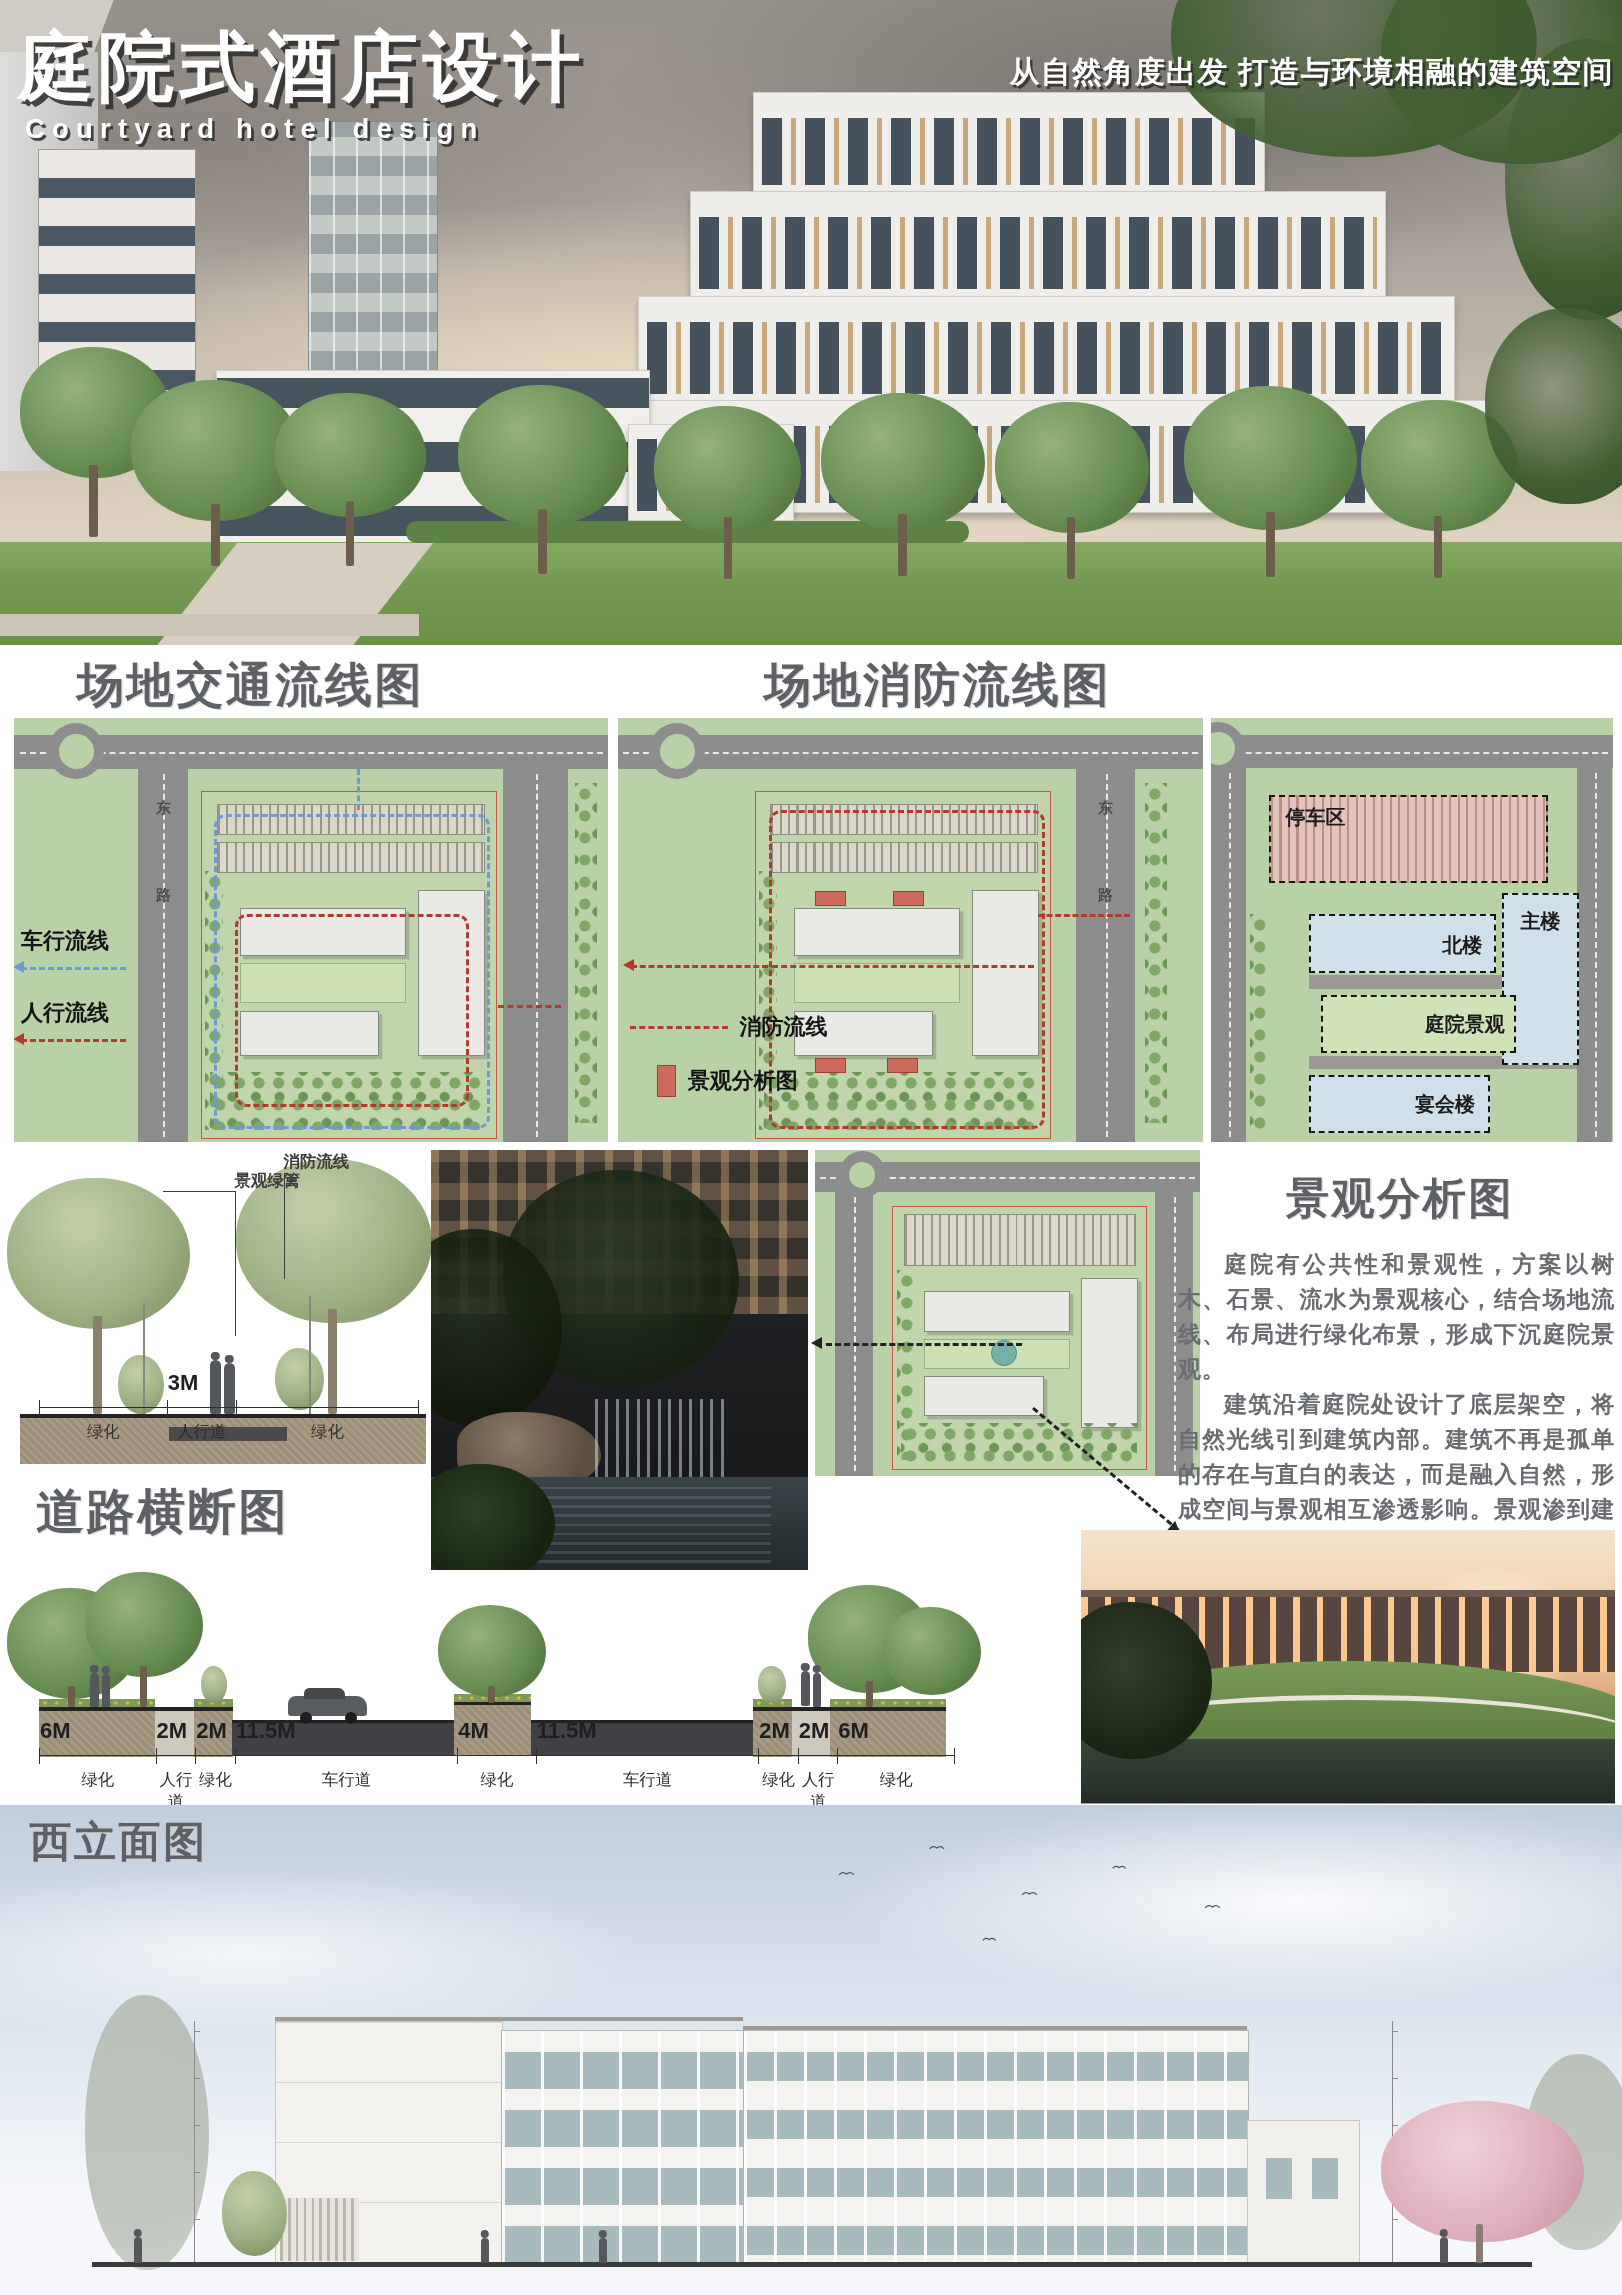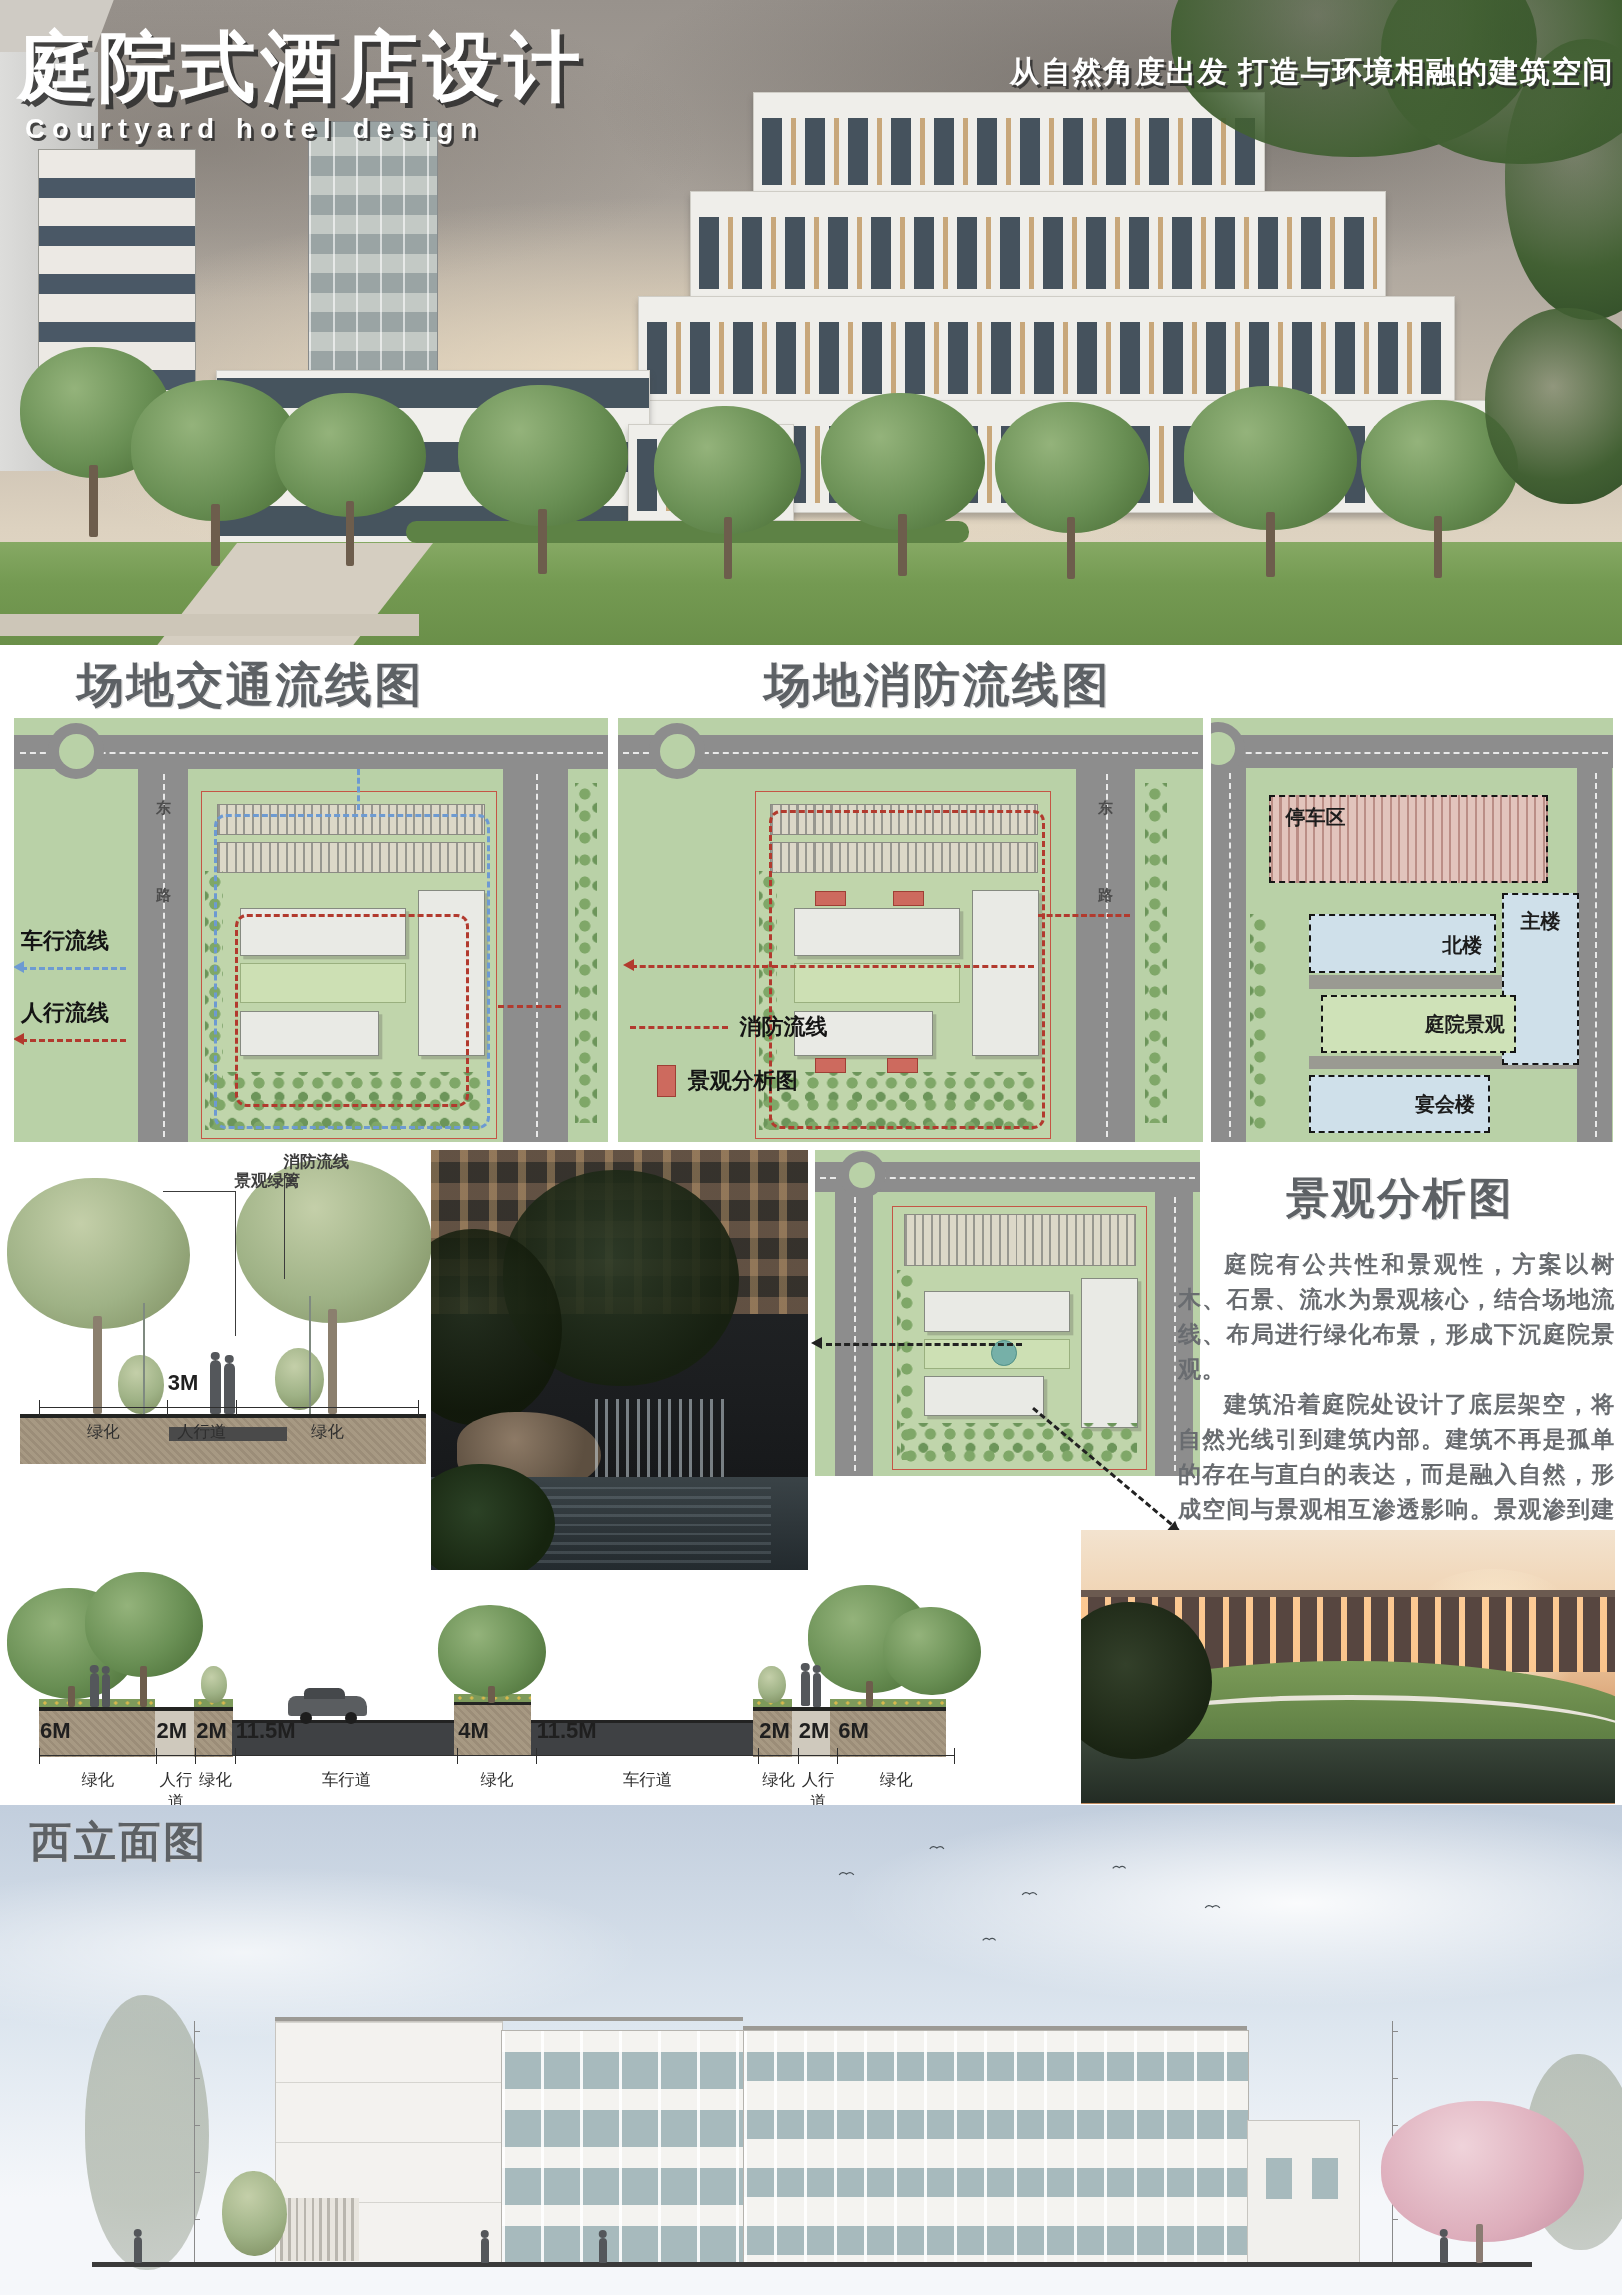--- a/index.html
+++ b/index.html
@@ -370,20 +370,21 @@
   <div class="photo" style="left:1081px;top:1530px;width:534px;height:274px;background:linear-gradient(180deg,#f3e3cf 0%,#eec9a0 42%,#dca87c 62%,#c08b60 72%)">
     <div class="abs" style="left:314px;top:39px;width:196px;height:144px;border-radius:50%;background:radial-gradient(circle,#fff3d8,rgba(255,243,216,0) 70%)"></div>
     <div class="abs" style="left:0;top:63px;width:534px;height:79px;background:repeating-linear-gradient(90deg,rgba(255,198,138,.8) 0 6.5px,#574640 6.5px 23.6px)"></div>
     <div class="abs" style="left:0;top:60px;width:534px;height:6.5px;background:#6b5a50"></div>
     <div class="abs" style="left:-39px;top:131px;width:615px;height:79px;border-radius:50% 50% 0 0/90% 90% 0 0;background:linear-gradient(180deg,#7b9b58,#5f7f44)"></div>
     <div class="abs" style="left:-26px;top:165px;width:589px;height:85px;border-radius:50%;border-top:5.9px solid #e8e4da;background:rgba(0,0,0,0)"></div>
     <div class="abs" style="left:0;top:209px;width:534px;height:64px;background:linear-gradient(180deg,#3a463a,#232c24)"></div>
     <div class="canopy dark" style="left:-26px;top:72px;width:157px;height:157px;background:radial-gradient(circle at 45% 40%,#33402a,#1a2413 70%)"></div>
   </div>
 
+  <div class="sec" style="left:36px;top:1480px;font-size:48px">道路横断图</div>
   <div class="abs" style="left:13px;top:1568px;width:955px;height:190px">
 
     <div class="soil" style="left:26px;top:139px;width:116px;height:46px"></div>
     <div class="walk" style="left:142px;top:139px;width:39px;height:46px"></div>
     <div class="soil" style="left:181px;top:139px;width:39px;height:46px"></div>
     <div class="asphalt" style="left:219px;top:152px;width:222px;height:33px"></div>
     <div class="soil" style="left:441px;top:133px;width:77px;height:51px"></div>
     <div class="asphalt" style="left:518px;top:152px;width:222px;height:33px"></div>
     <div class="soil" style="left:740px;top:139px;width:39px;height:46px"></div>
     <div class="walk" style="left:779px;top:139px;width:39px;height:46px"></div>

